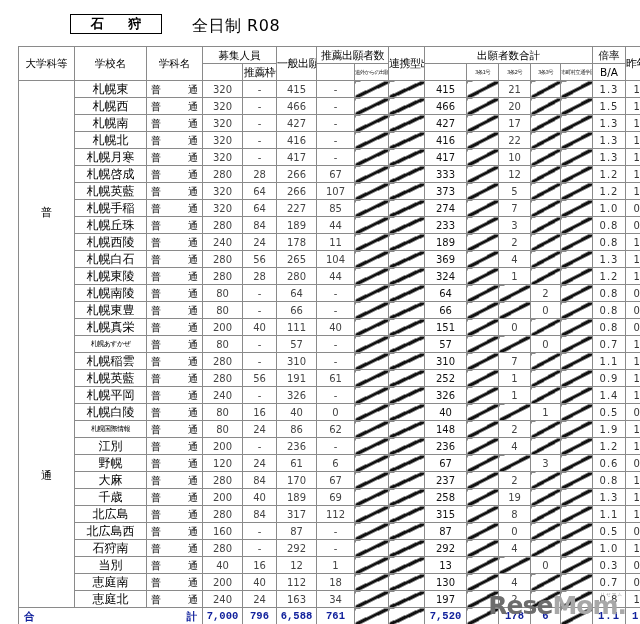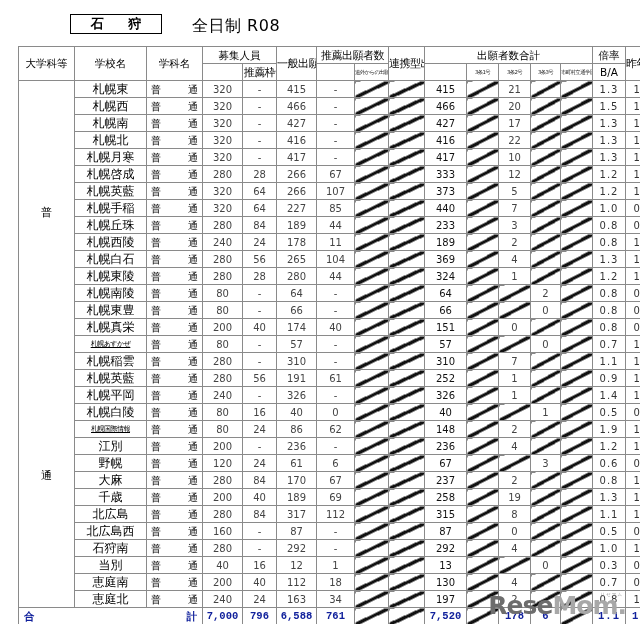--- a/index.html
+++ b/index.html
@@ -60,21 +60,21 @@
     font-weight:normal;
     letter-spacing:0px;
   }
   .hd-sm{font-size:11px;line-height:8px;white-space:normal;letter-spacing:-0.5px;}
   .hd-xs{font-size:5.4px;line-height:6px;white-space:normal;letter-spacing:-0.6px;color:#222;}
 
   .cat{
     font-size:11px;font-weight:bold;letter-spacing:5px;text-indent:5px;
   }
   .school{font-size:12px;text-align:center;letter-spacing:0px;}
-  .school.tiny{font-size:7px;letter-spacing:-0.5px;text-decoration:underline;}
+  .school.tiny{font-size:7px;letter-spacing:-0.5px;}
   .dept-spread{
     display:flex;justify-content:space-between;padding:0 4px;
     font-size:10px;
   }
   .num{text-align:right;padding-right:3px;font-size:10px;color:#444;}
   .num.dark{color:#111;}
   .ratio{text-align:right;padding-right:4px;font-size:10px;color:#333;letter-spacing:1px;}
 
   
   .slash{
@@ -339,21 +339,21 @@
               <span>普</span>
               <span>通</span>
             </div>
           </td>
           <td class="num">320</td>
           <td class="num">64</td>
           <td class="num">227</td>
           <td class="num">85</td>
           <td class="slash"></td>
           <td class="slash"></td>
-          <td class="num dark">440</td>
+          <td class="num dark">274</td>
           <td class="slash"></td>
           <td class="num">7</td>
           <td class="slash"></td>
           <td class="slash"></td>
           <td class="ratio">1.0</td>
           <td class="ratio">0.9</td>
         </tr>
         <tr>
           <td class="school">札幌丘珠</td>
           <td>
@@ -489,21 +489,21 @@
         <tr>
           <td class="school">札幌真栄</td>
           <td>
             <div class="dept-spread">
               <span>普</span>
               <span>通</span>
             </div>
           </td>
           <td class="num">200</td>
           <td class="num">40</td>
-          <td class="num">174</td>
+          <td class="num">111</td>
           <td class="num">40</td>
           <td class="slash"></td>
           <td class="slash"></td>
           <td class="num dark">151</td>
           <td class="slash"></td>
           <td class="num">0</td>
           <td class="slash"></td>
           <td class="slash"></td>
           <td class="ratio">0.8</td>
           <td class="ratio">0.9</td>

